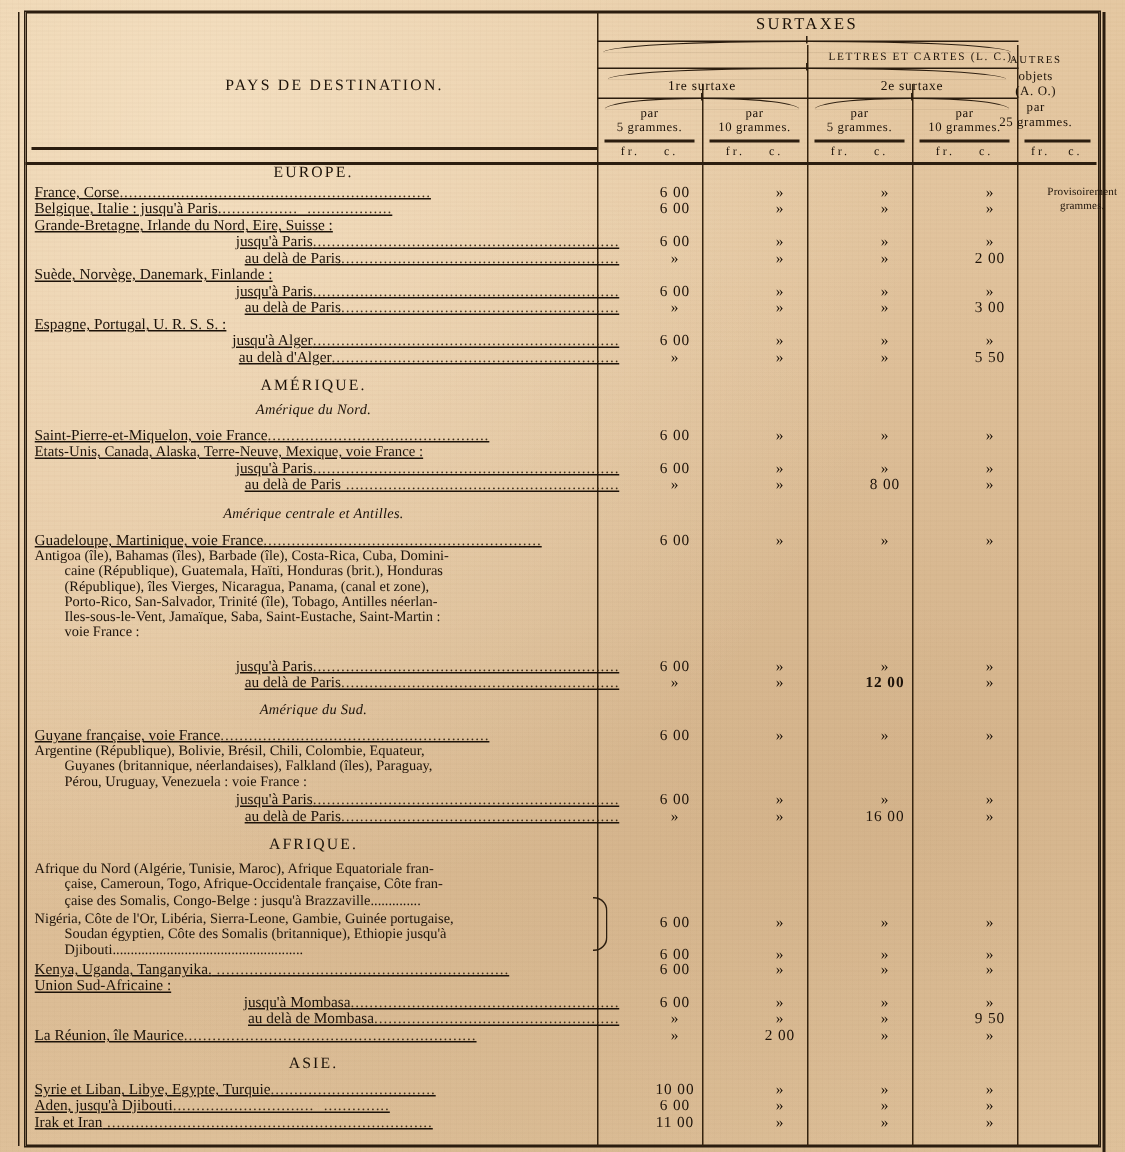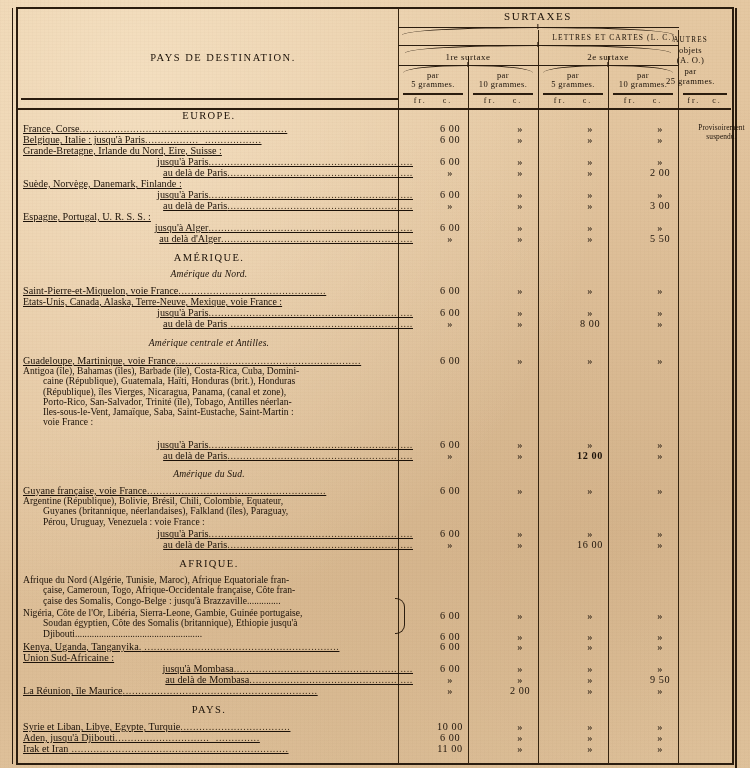--- a/index.html
+++ b/index.html
@@ -236,21 +236,21 @@
 
     <div class="name" style="top:13px;">
       <span>France, Corse</span><span class="lead">..................................................................</span>
     </div>
     <div class="val c1" style="top:13px;">6 00</div>
     <div class="val c2" style="top:13px;">»</div>
     <div class="val c3" style="top:13px;">»</div>
     <div class="val c4" style="top:13px;">»</div>
     <div class="susp" style="top:13px;">
       <span>Provisoirement</span><br>
-      <span>suspendu.</span>
+      <span>grammes.</span>
     </div>
 
     <div class="name" style="top:24px;">
       <span>Belgique, Italie : jusqu'à Paris</span><span class="lead">.................&nbsp;&nbsp;..................</span>
     </div>
     <div class="val c1" style="top:24px;">6 00</div>
     <div class="val c2" style="top:24px;">»</div>
     <div class="val c3" style="top:24px;">»</div>
     <div class="val c4" style="top:24px;">»</div>
 
@@ -457,21 +457,21 @@
     <div class="val c4" style="top:564px;">9 50</div>
 
     <div class="name" style="top:575px;">
       <span>La Réunion, île Maurice</span><span class="lead">..............................................................</span>
     </div>
     <div class="val c1" style="top:575px;">»</div>
     <div class="val c2" style="top:575px;">2 00</div>
     <div class="val c3" style="top:575px;">»</div>
     <div class="val c4" style="top:575px;">»</div>
 
-    <div class="sec" style="top:594px;">PAYS.</div>
+    <div class="sec" style="top:594px;">ASIE.</div>
 
     <div class="name" style="top:611px;">
       <span>Syrie et Liban, Libye, Egypte, Turquie</span><span class="lead">...................................</span>
     </div>
     <div class="val c1" style="top:611px;">10 00</div>
     <div class="val c2" style="top:611px;">»</div>
     <div class="val c3" style="top:611px;">»</div>
     <div class="val c4" style="top:611px;">»</div>
 
     <div class="name" style="top:622px;">

